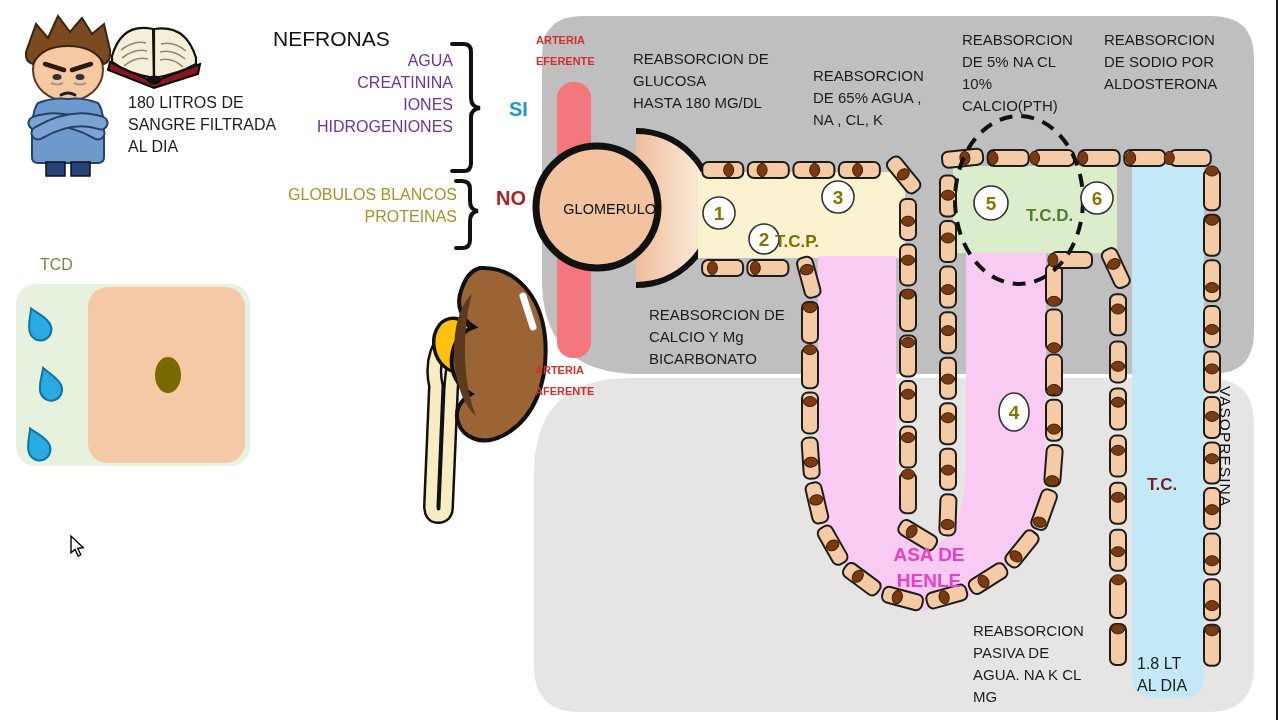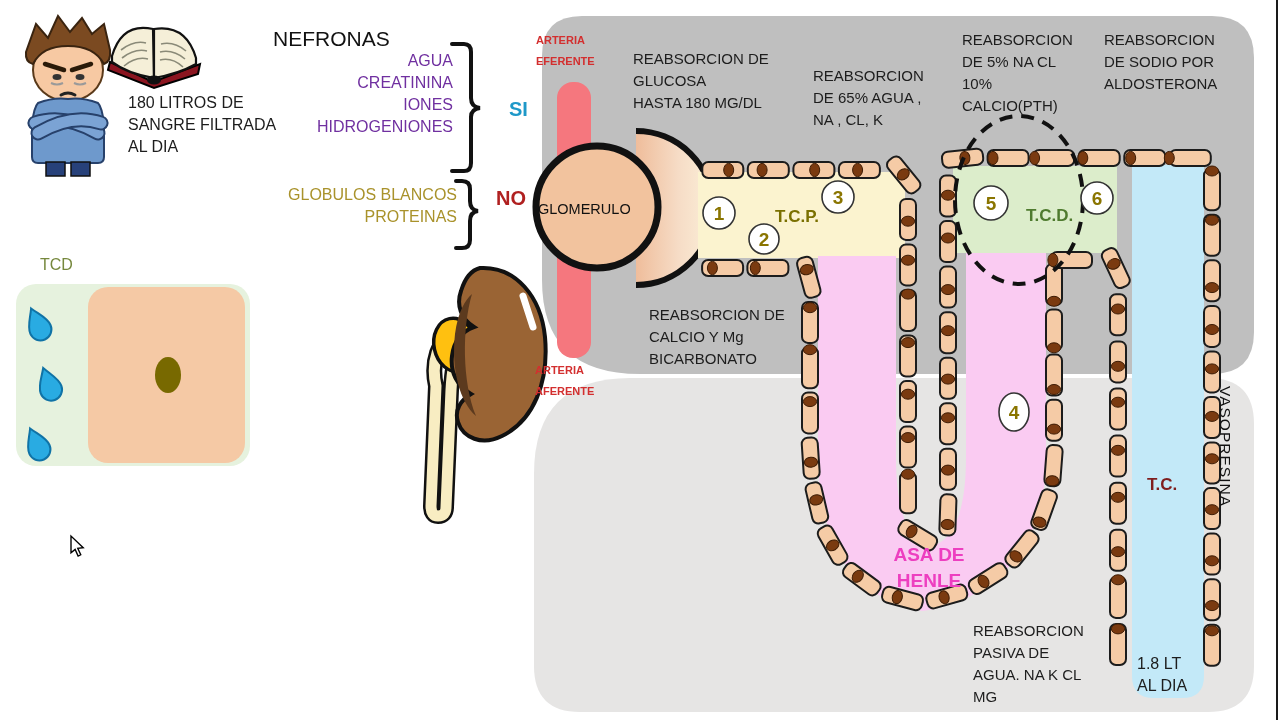--- a/index.html
+++ b/index.html
@@ -8,21 +8,21 @@
   .stage svg{position:absolute;left:0;top:0;}
   .lbl{position:absolute;white-space:nowrap;font-size:15px;line-height:22px;color:#1d1d1d;}
   .right-list{text-align:right;}
   .red{color:#D32F2F;font-weight:bold;font-size:11px;line-height:21px;}
   .purple{color:#7030A0;font-size:16px;line-height:22px;}
   .olive{color:#A9922B;font-size:16px;line-height:22px;}
   .teal{color:#1E98C8;font-size:20px;font-weight:bold;margin-left:10px;}
   .darkred{color:#B02020;font-size:20px;font-weight:bold;}
   .title{font-size:21px;color:#111;}
   .tubelabel{font-weight:bold;font-size:17px;}
-  .tcp-c{color:#7A7000;}
+  .tcp-c{color:#7A7000;margin-top:25px;}
   .tcd-c{color:#4F7B2F;}
   .tc-c{color:#7f1d1d;}
   .magenta{color:#ED3FC0;font-weight:bold;font-size:19px;line-height:26px;text-align:center;}
   .vaso{writing-mode:vertical-rl;font-size:15.5px;letter-spacing:1px;color:#111;}
   .glom-lbl{font-size:14.5px;color:#111;}
   .tcdbox-lbl{color:#76883D;font-size:16px;}
   .edge-line{position:absolute;top:0;width:2px;height:720px;background:#1a1a1a;}
 </style>
 </head>
 <body>
@@ -442,21 +442,21 @@
 
   <div class="lbl red" style="left:536px;top:30px;">
       <div>ARTERIA</div>
       <div>EFERENTE</div>
     </div>
   <div class="lbl red" style="left:535px;top:360px;">
       <div>ARTERIA</div>
       <div>AFERENTE</div>
     </div>
 
-  <div class="lbl glom-lbl" style="left:538px;top:198px;width:118px;text-align:left;">GLOMERULO</div>
+  <div class="lbl glom-lbl" style="left:538px;top:198px;width:118px;text-align:right;">GLOMERULO</div>
 
   <div class="lbl" style="left:633px;top:48px;">
       <div>REABSORCION DE</div>
       <div>GLUCOSA</div>
       <div>HASTA 180 MG/DL</div>
     </div>
   <div class="lbl" style="left:813px;top:65px;">
       <div>REABSORCION</div>
       <div>DE 65% AGUA  ,</div>
       <div>NA , CL, K</div>

